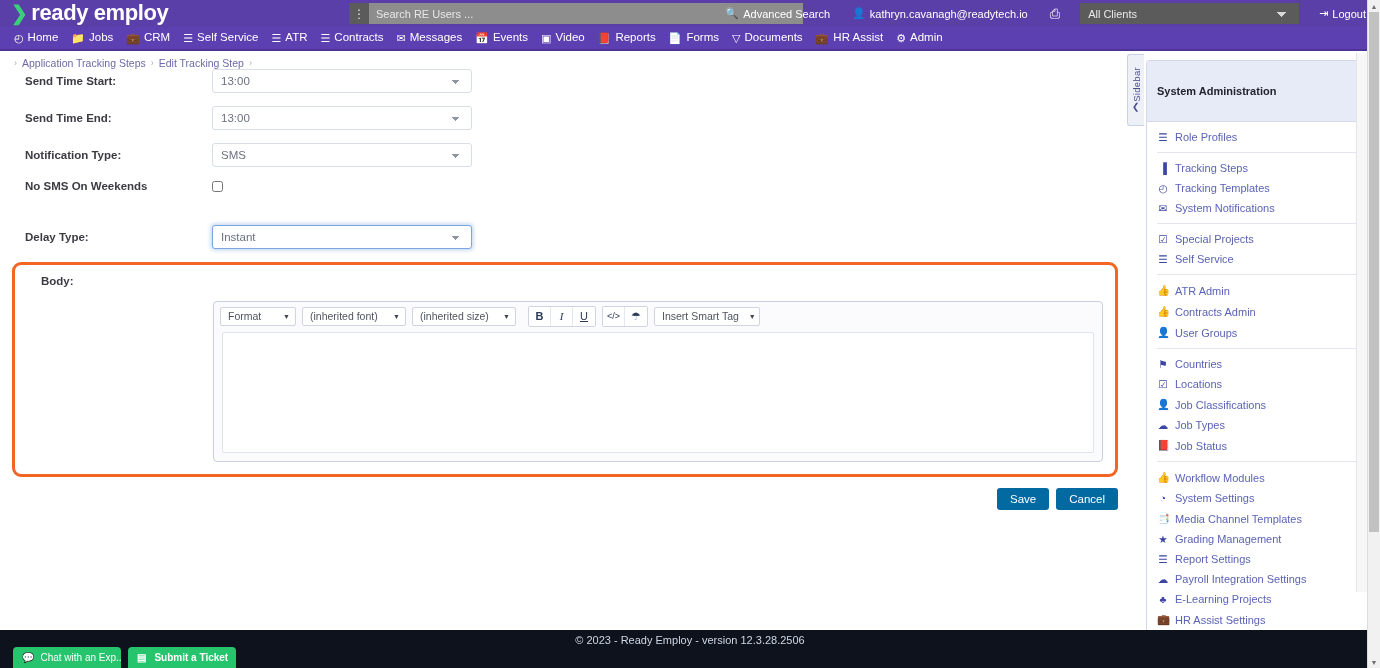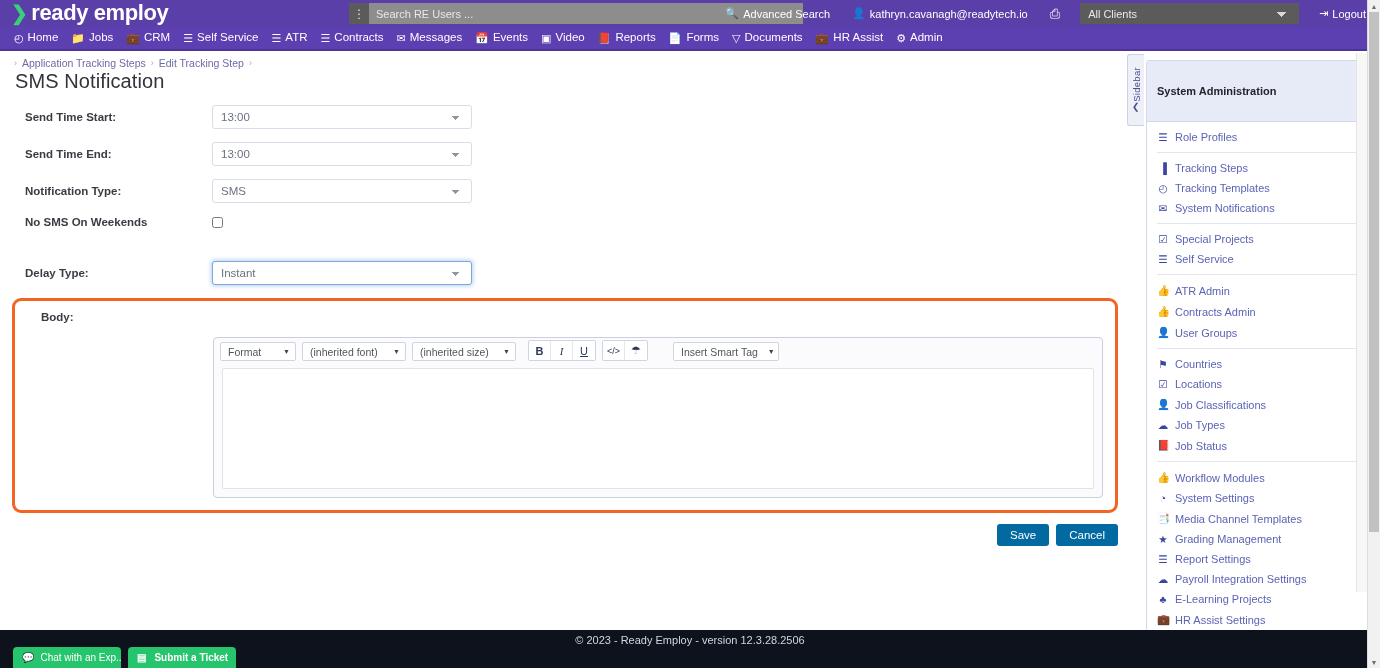--- a/index.html
+++ b/index.html
@@ -141,34 +141,34 @@
   }
   .char-count{
     position:absolute; right:19px; top:26px;
     font-size:11px; color:#3b3b44; font-weight:bold;margin-top:31px;
   }
   .editor{
     position:absolute; left:198px; right:12px; top:36px; bottom:12px;
     border:1px solid #c9cfdf; border-radius:4px; background:#fbfbfd;
   }
   .editor-toolbar{
-    display:flex; align-items:flex-end; gap:6px;
+    display:flex; align-items:center; gap:6px;
     padding:5px 6px; height:28px;
   }
   .ed-select{
     height:19px; border:1px solid #cfd4e0; border-radius:2px;
     background:#fff; font-size:10.5px; color:#50565f;
     display:flex; align-items:center; justify-content:space-between;
     padding:0 5px 0 7px; cursor:pointer; white-space:nowrap;
   }
   .ed-select .car{ font-size:7px; color:#40454d; margin-left:10px; }
   .ed-select.w1{ width:76px; }
   .ed-select.w2{ width:104px; }
   .ed-select.w3{ width:104px; }
-  .ed-select.w4{ width:106px;margin-left:19px; }
+  .ed-select.w4{ width:106px; }
   .ed-group{ display:flex; border:1px solid #cfd4e0; border-radius:2px; overflow:hidden; background:#fff; }
   .ed-btn{
     width:22px; height:19px; display:flex; align-items:center; justify-content:center;
     font-size:11px; color:#2b3a57; cursor:pointer; background:#fff;
     border-right:1px solid #e3e7ef;
   }
   .ed-btn:last-child{ border-right:0; }
   .ed-canvas{
     position:absolute; left:1px; right:1px; top:30px; bottom:1px;
     background:#fff; border:1px solid #dfe3ec; margin:0 7px 7px 7px;
@@ -368,21 +368,20 @@
   <div class="main-col">
 
     <div class="breadcrumb">
       <span class="sep">›</span>
       <a>Application Tracking Steps</a>
       <span class="sep">›</span>
       <a>Edit Tracking Step</a>
       <span class="sep">›</span>
     </div>
 
-    <h1 class="page-title">SMS Notification</h1>
 
     <div class="form-row">
       <div class="lbl">Send Time Start:</div>
       <select class="fc">
         <option>13:00</option>
       </select>
     </div>
 
     <div class="form-row">
       <div class="lbl">Send Time End:</div>

